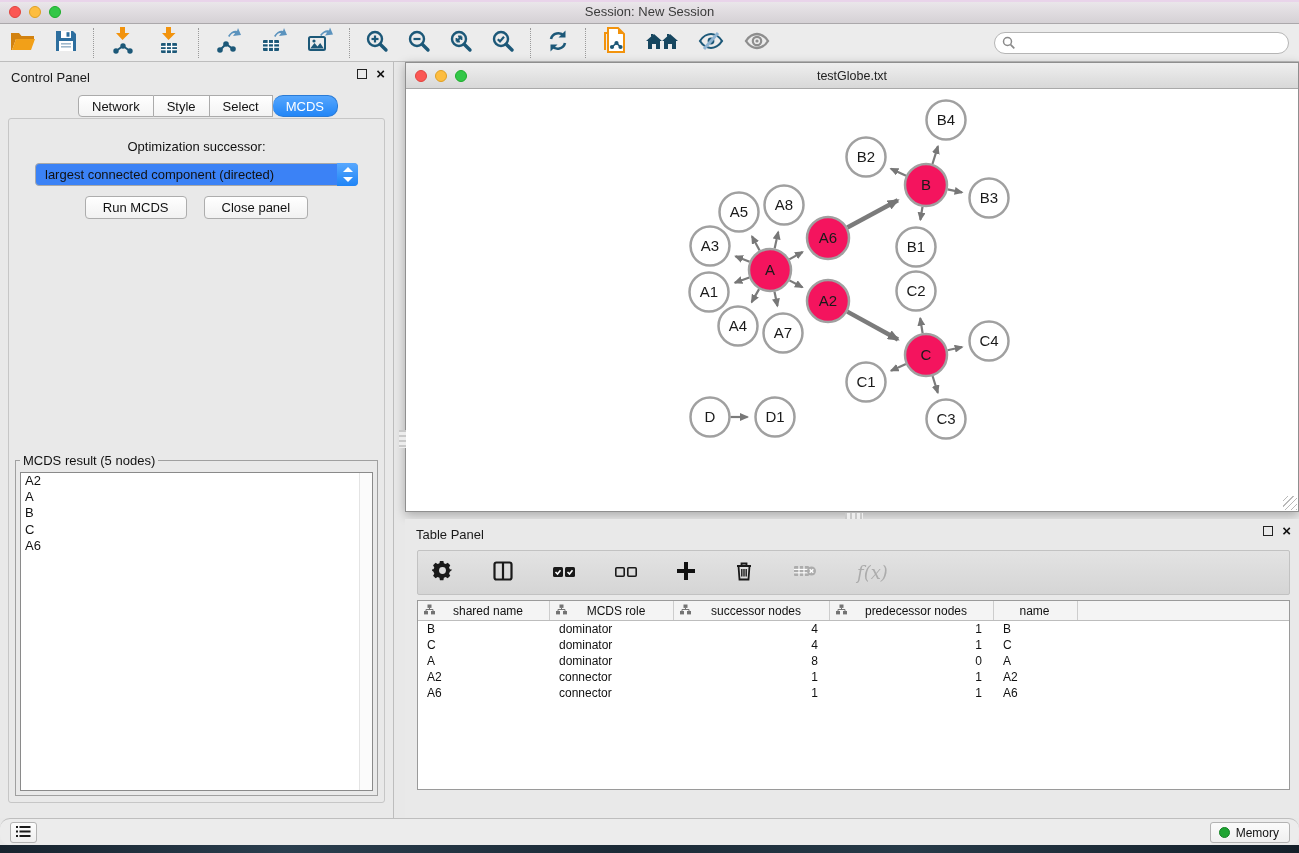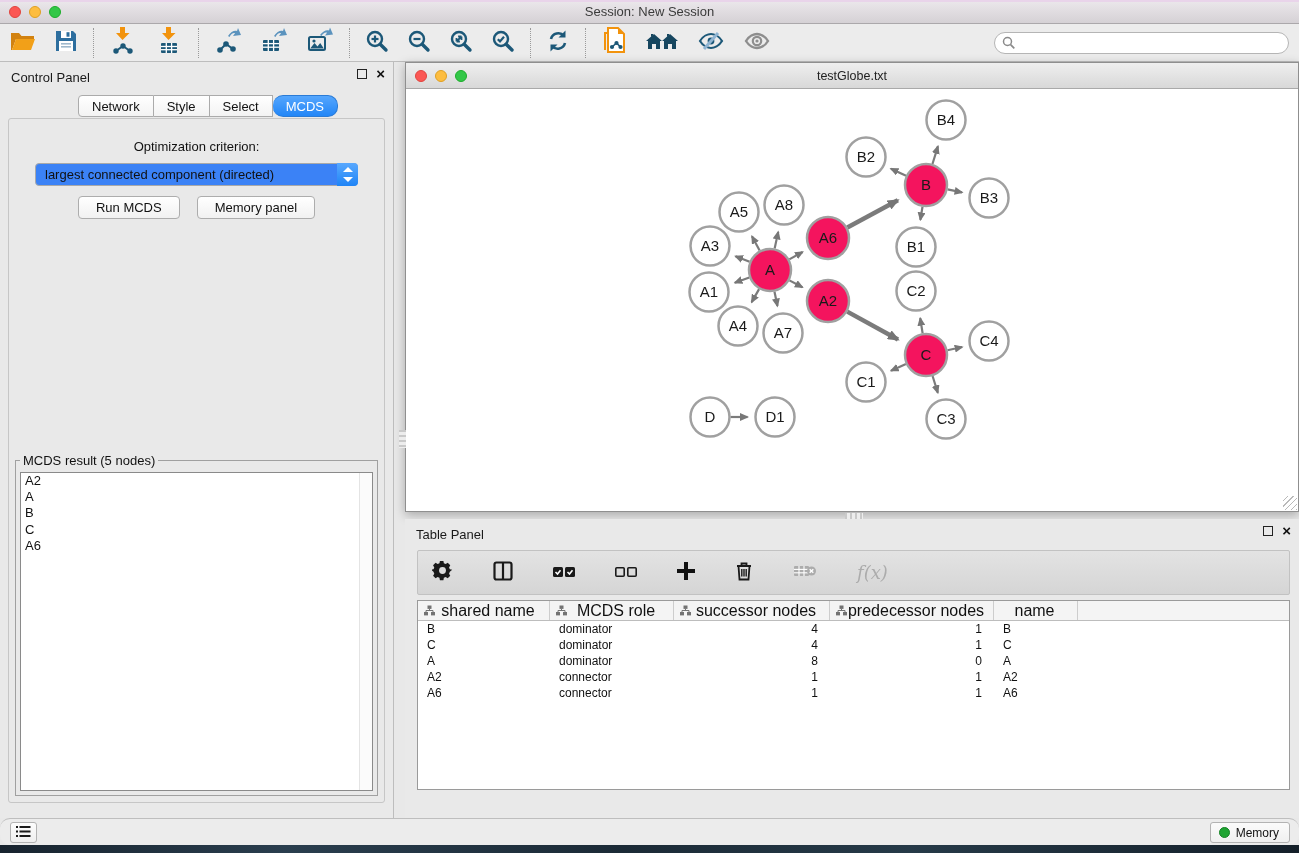--- a/index.html
+++ b/index.html
@@ -88,21 +88,21 @@
   #table-panel { position:absolute; left:405px; top:519px; width:894px; height:299px; background:#E9E9E9; }
   .tp-toolbar { position:absolute; left:12px; right:9px; top:31px; height:45px;
     background:linear-gradient(#E3E3E3,#D5D5D5); border:1px solid #C2C2C2; border-radius:2px;
     display:flex; align-items:center; padding-left:14px; gap:40px; }
   .tp-ico { display:flex; align-items:center; }
   .fx { font-family:"DejaVu Serif", serif; font-style:italic; color:#ACACAC; font-size:18px; }
 
   .table-box { position:absolute; left:12px; right:9px; top:81px; height:190px;
     background:#FFF; border:1px solid #9A9A9A; overflow:hidden; }
   .thead { display:flex; height:20px; background:#F4F4F4; border-bottom:1px solid #BDBDBD; }
-  .th { display:flex; align-items:center; border-right:1px solid #CDCDCD; font-size:16px; color:#111; padding-left:6px; }
+  .th { display:flex; align-items:center; border-right:1px solid #CDCDCD; font-size:12px; color:#111; padding-left:6px; }
   .th .hlabel { flex:1; text-align:center; padding-right:8px; }
   .c0{width:132px;} .c1{width:124px;} .c2{width:156px;} .c3{width:164px;} .c4{width:84px;}
   .trow { display:flex; height:16px; }
   .td { font-size:12px; color:#111; line-height:16px; white-space:nowrap; overflow:hidden; }
   .td.left { padding-left:9px; } .td.right { text-align:right; padding-right:12px; }
 
   .tp-tabs { position:absolute; left:0; width:100%; top:269px; display:flex; justify-content:center; }
 
   
   #statusbar { position:absolute; left:0; top:818px; width:1299px; height:27px;
@@ -330,31 +330,31 @@
       <div class="close-x">×</div>
     </div>
   </div>
   <div class="cp-tabs">
     <div class="seg">Network</div>
     <div class="seg">Style</div>
     <div class="seg">Select</div>
     <div class="seg active">MCDS</div>
   </div>
   <div class="cp-content">
-    <div class="opt-label">Optimization criterion:</div>
+    <div class="opt-label">Optimization successor:</div>
     <div class="dropdown">
       <div class="dval">largest connected component (directed)</div>
       <div class="stepper">
           <div class="up"></div>
           <div class="dn"></div>
         </div>
     </div>
     <div class="cp-buttons">
       <div class="btn">Run MCDS</div>
-      <div class="btn">Memory panel</div>
+      <div class="btn">Close panel</div>
     </div>
     <fieldset class="result-box">
       <legend>MCDS result (5 nodes)</legend>
       <div class="result-list">
         <div id="result-items">
             <div class="item">A2</div>
             <div class="item">A</div>
             <div class="item">B</div>
             <div class="item">C</div>
             <div class="item">A6</div>

